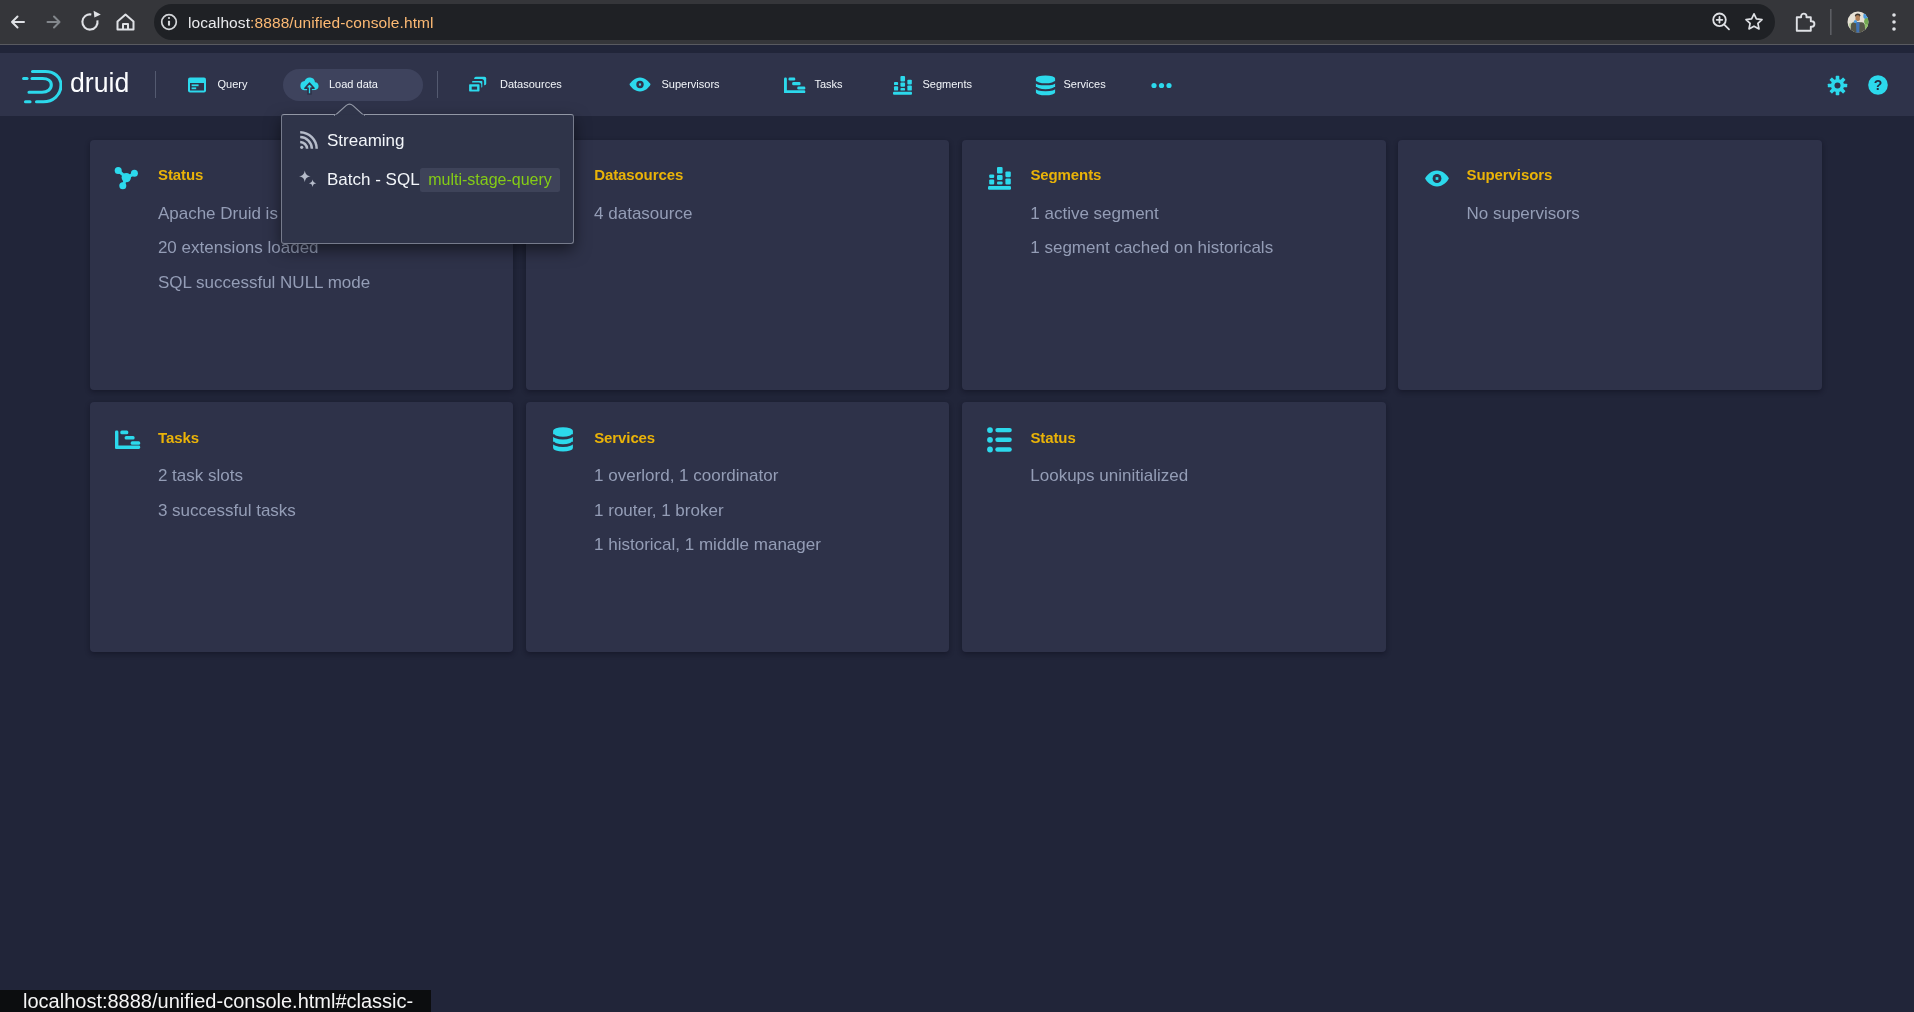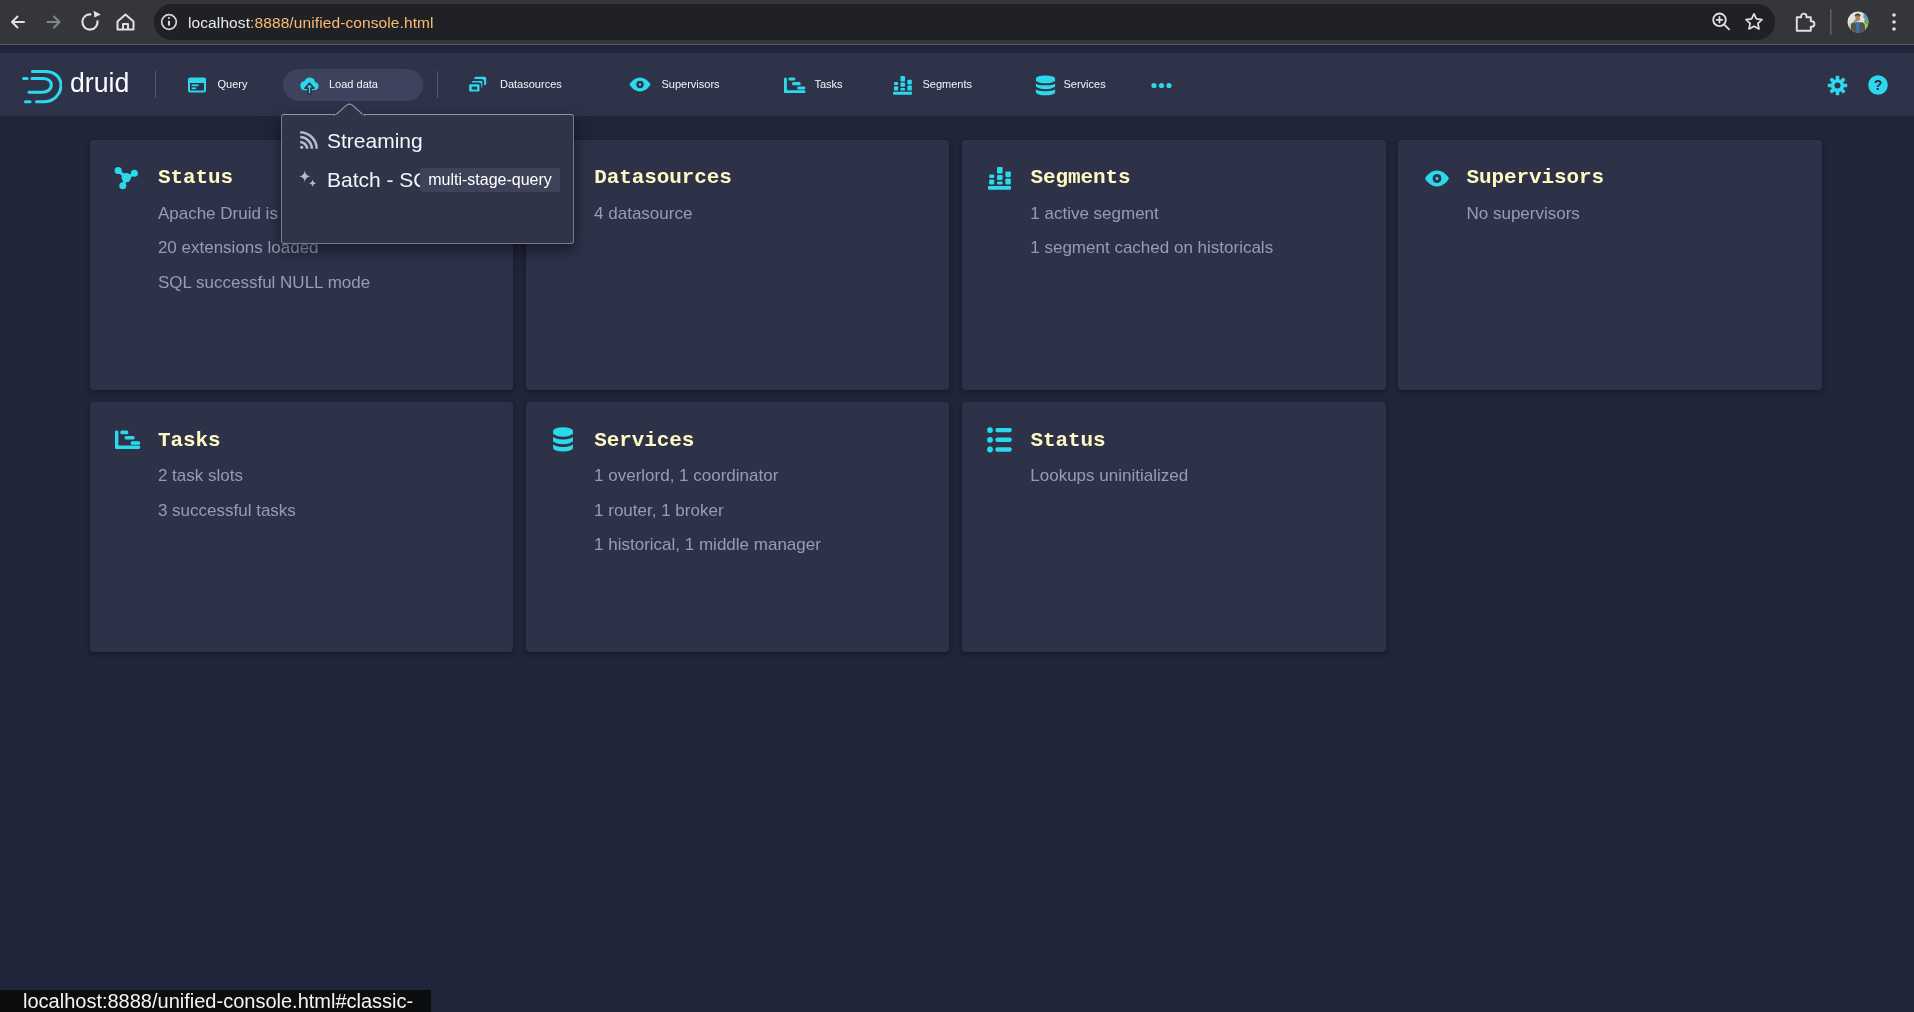--- a/index.html
+++ b/index.html
@@ -12,29 +12,29 @@
   #urltext span { color:#fdba74; }
   #chromesep { position:absolute; left:0; top:44px; width:1914px; height:1.2px; background:#595a60; }
   
   #dheader { position:absolute; left:0; top:53px; width:1914px; height:62.5px; background:#2f334a; }
   .navtext { position:absolute; top:0; height:62.5px; line-height:63px; font-size:11px; color:#f3f6fa; white-space:nowrap; }
   .vsep { position:absolute; top:18px; width:1px; height:27px; background:#545a70; }
   #loadpill { position:absolute; left:282.5px; top:15.5px; width:140px; height:32px; border-radius:16px; background:#3e435d; }
   #wordmark { position:absolute; left:70px; top:0; height:62.5px; line-height:60px; font-size:27.5px; color:#fbfcfe; letter-spacing:0; transform:scaleX(0.97); transform-origin:0 50%; }
   
   .card { position:absolute; width:423.7px; background:#2e3249; border-radius:4px; box-shadow:0 2px 5px rgba(10,12,24,0.45); }
-  .ctitle { position:absolute; left:68.5px; top:26.5px; font-size:21px; font-weight:bold; color:#fef9c3; letter-spacing:-0.1px;font-family:Liberation Mono, monospace; }
+  .ctitle { position:absolute; left:68.5px; top:26.5px; font-size:15px; font-weight:bold; color:#eab308; letter-spacing:-0.1px; }
   .cbody { position:absolute; left:68.4px; font-size:17px; line-height:20px; color:#949db6; white-space:nowrap; }
   .cicon { position:absolute; left:23px; top:25px; }
   
   #popover { position:absolute; left:281px; top:114px; width:292.5px; height:130px; background:#2f3449; border:1px solid #767b8c; border-top-color:#9297a5; border-radius:3px; box-shadow:0 6px 16px rgba(0,0,0,0.5); }
   .mitem { position:absolute; left:6px; width:280px; height:36px; }
-  .mtext { position:absolute; left:39px; top:0; height:36px; line-height:36px; font-size:21px; color:#f3f6fa; }
+  .mtext { position:absolute; left:39px; top:0; height:36px; line-height:36px; font-size:17px; color:#f3f6fa; }
   .micon { position:absolute; left:10px; top:8px; }
-  #tag { position:absolute; left:132px; top:6px; width:140px; height:23.5px; background:#3e4359; border-radius:2.5px; text-align:center; line-height:24.5px; font-size:16px; color:#ffffff; }
+  #tag { position:absolute; left:132px; top:6px; width:140px; height:23.5px; background:#3e4359; border-radius:2.5px; text-align:center; line-height:24.5px; font-size:16px; color:#84cc16; }
   
   #statusbar { position:absolute; left:0; top:989.5px; width:431px; height:22.5px; background:#0c0d0f; color:#f5f5f5; font-size:20px; line-height:23px; padding-left:23px; }
 </style>
 </head>
 <body>
 
 <div id="toolbar"></div>
 <div id="omnibox"></div>
 <svg class="abs" style="left:0;top:0" width="1914" height="44" fill="none">
 

